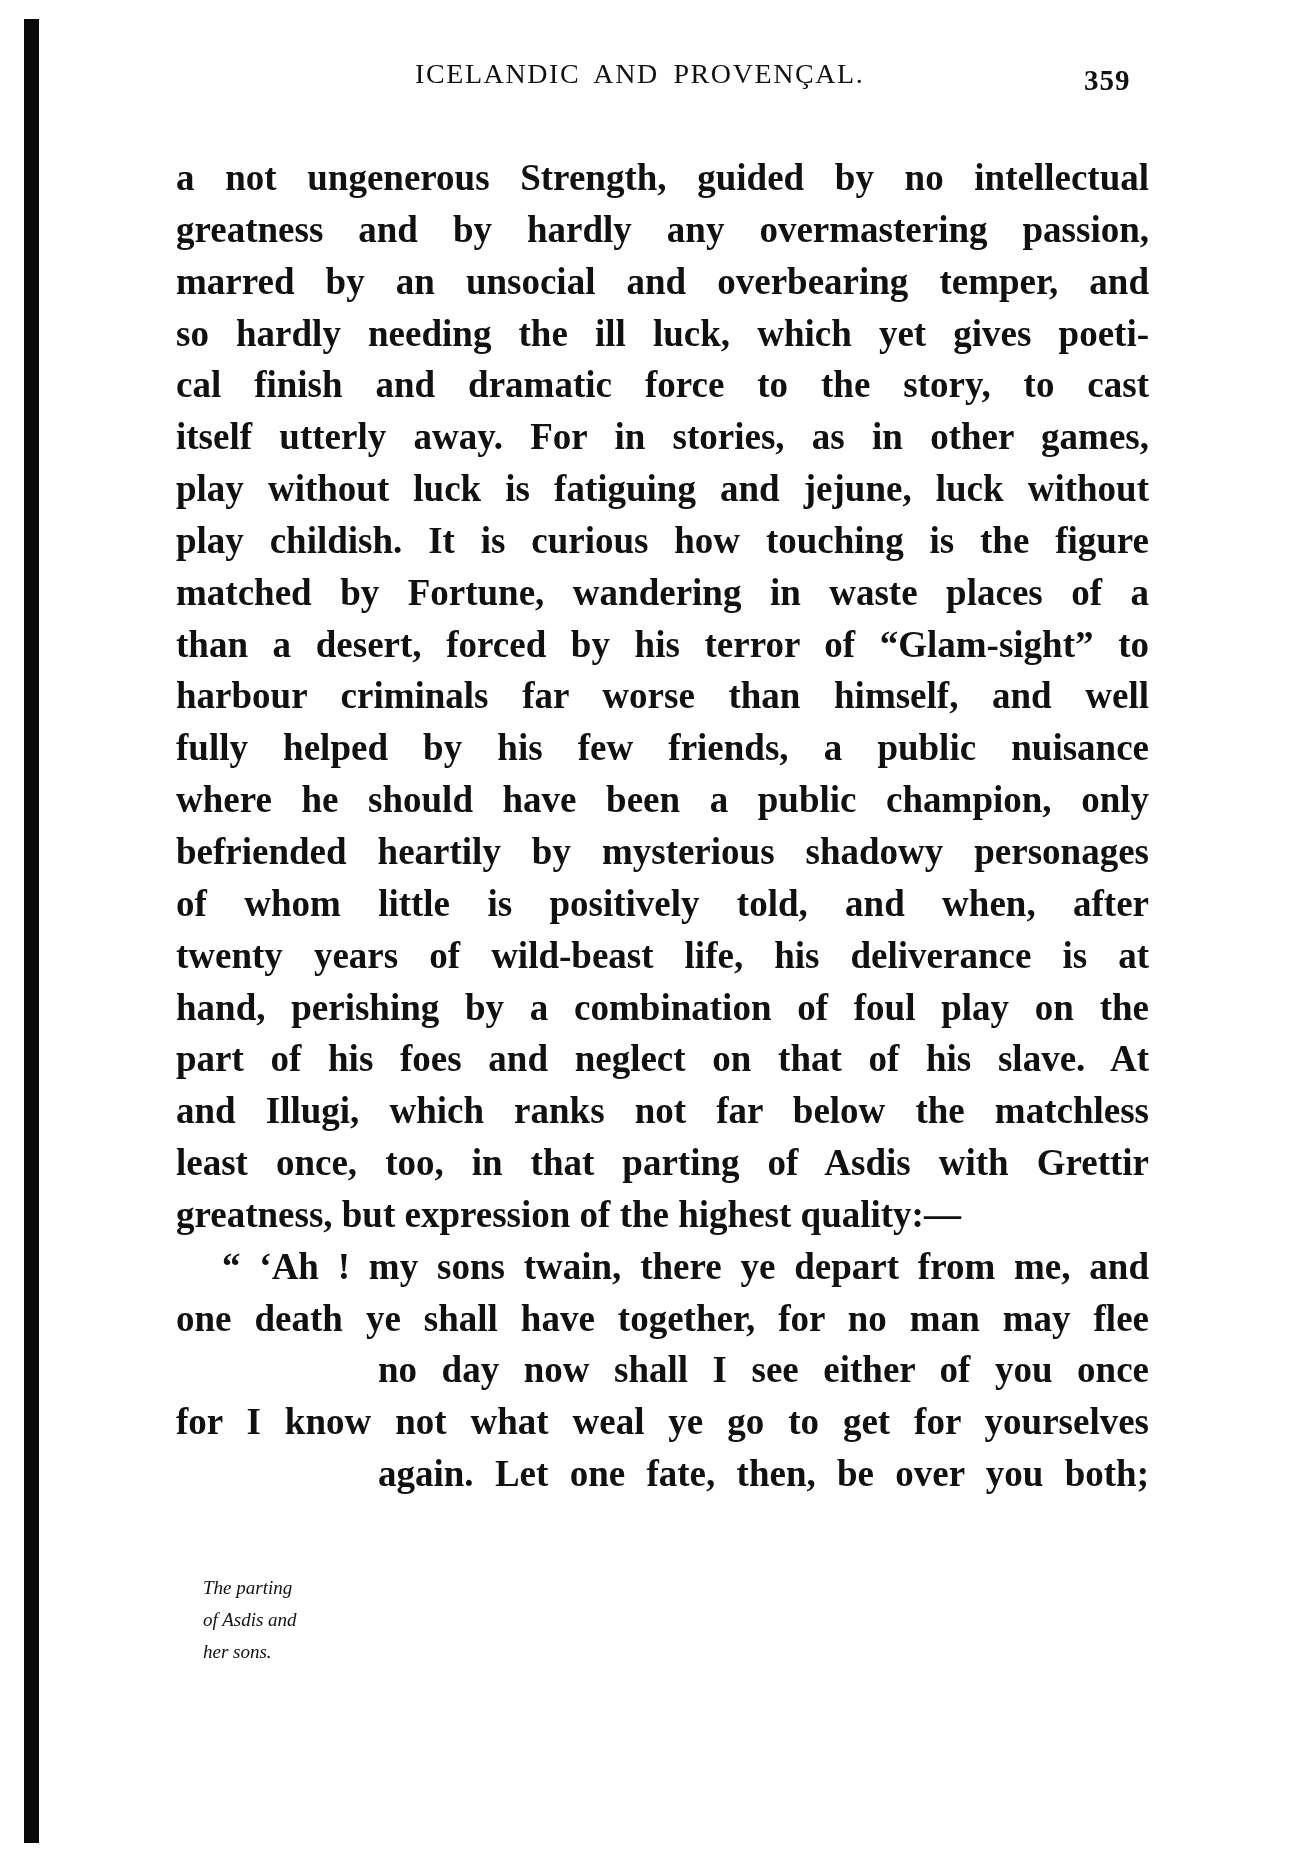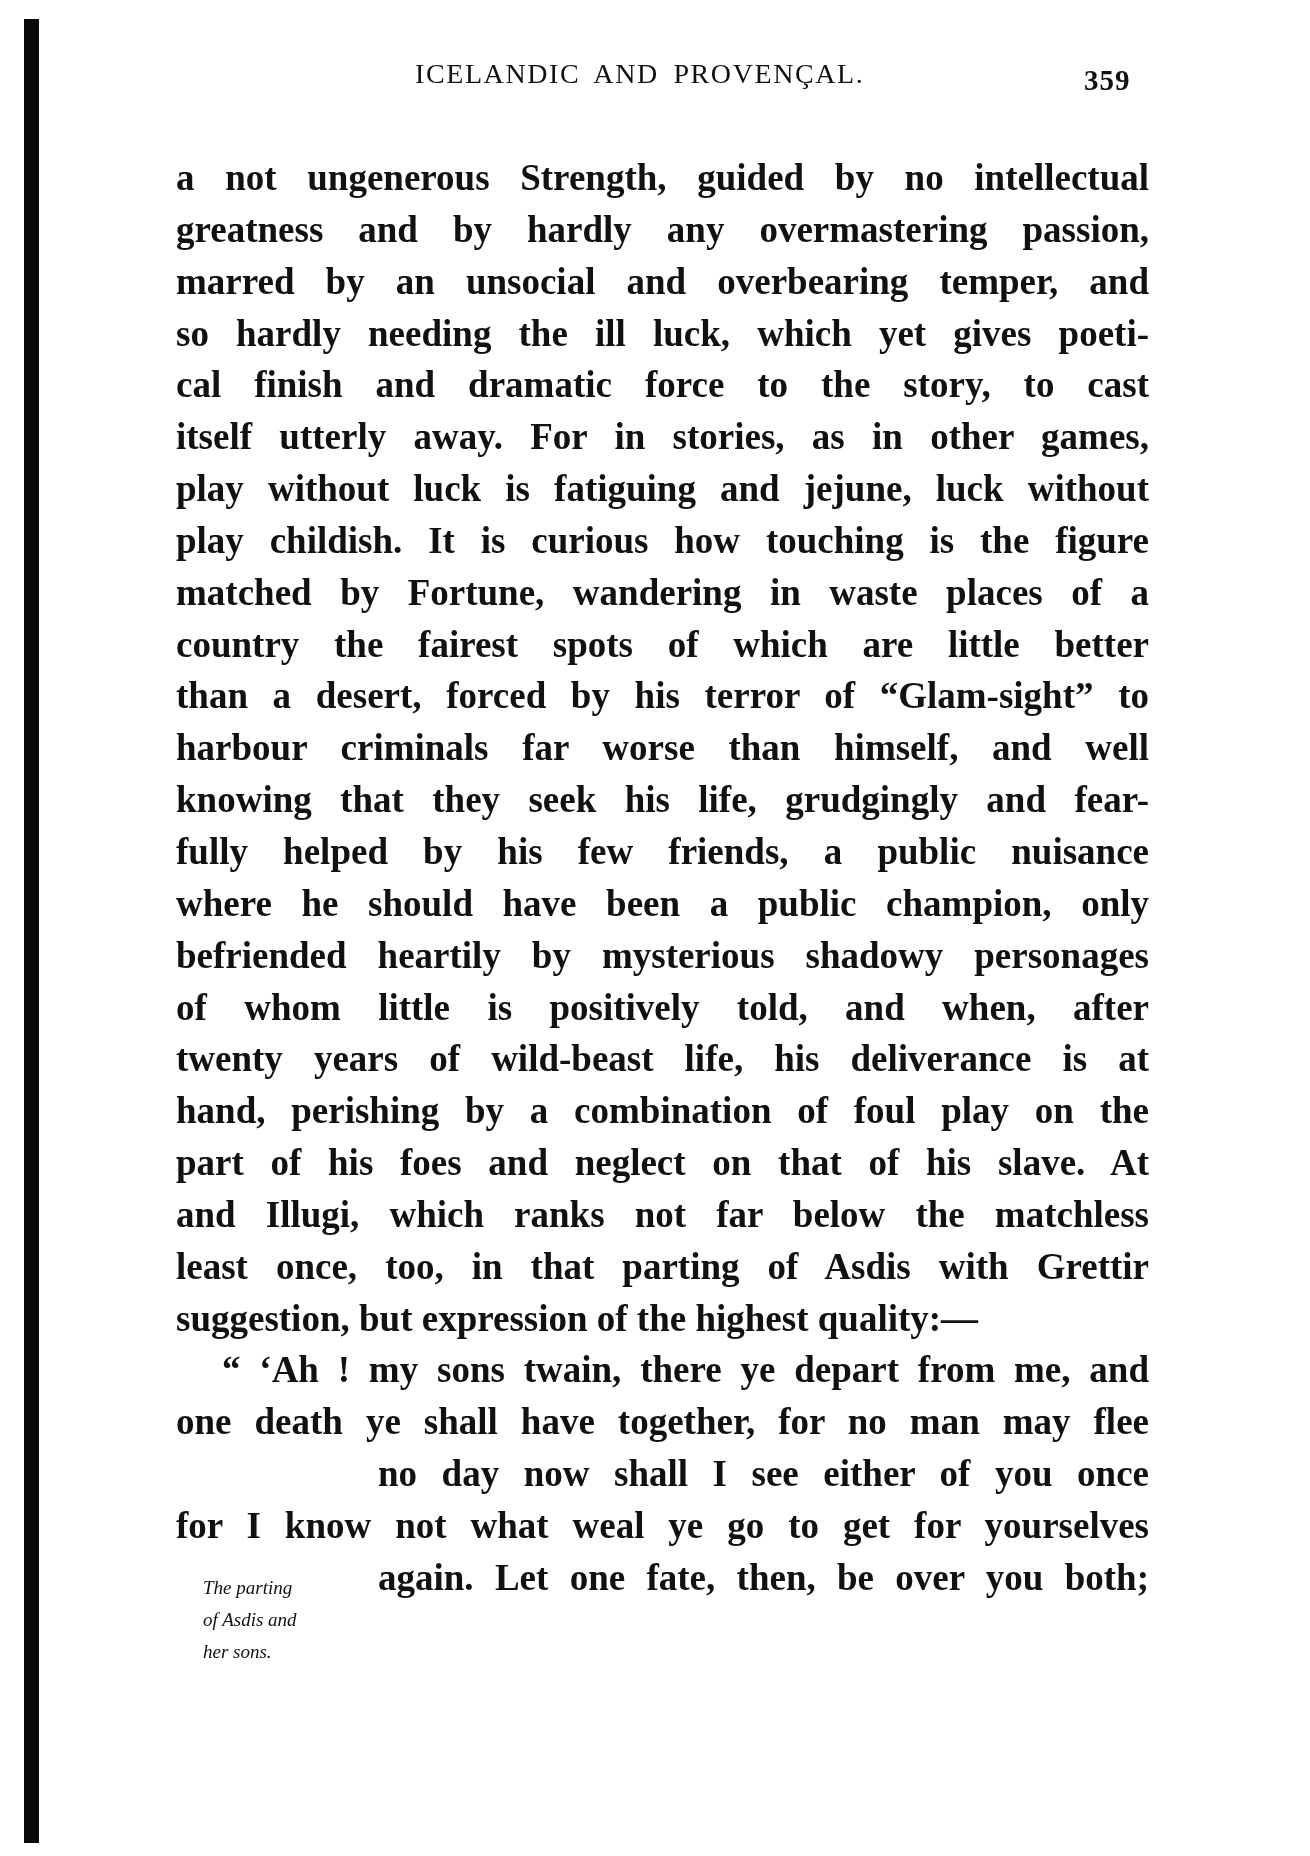--- a/index.html
+++ b/index.html
@@ -121,30 +121,24 @@
   <div class="line">
       <span class="inner">play without luck is fatiguing and jejune, luck without</span>
     </div>
   <div class="line">
       <span class="inner">play childish. It is curious how touching is the figure</span>
     </div>
   <div class="line">
       <span class="inner">matched by Fortune, wandering in waste places of a</span>
     </div>
   <div class="line">
-      <span class="inner">country the fairest spots of which are little better</span>
-    </div>
-  <div class="line">
       <span class="inner">than a desert, forced by his terror of “Glam-sight” to</span>
     </div>
   <div class="line">
       <span class="inner">harbour criminals far worse than himself, and well</span>
-    </div>
-  <div class="line">
-      <span class="inner">knowing that they seek his life, grudgingly and fear-</span>
     </div>
   <div class="line">
       <span class="inner">fully helped by his few friends, a public nuisance</span>
     </div>
   <div class="line">
       <span class="inner">where he should have been a public champion, only</span>
     </div>
   <div class="line">
       <span class="inner">befriended heartily by mysterious shadowy personages</span>
     </div>
@@ -160,21 +154,21 @@
   <div class="line">
       <span class="inner">part of his foes and neglect on that of his slave. At</span>
     </div>
   <div class="line">
       <span class="inner">and Illugi, which ranks not far below the matchless</span>
     </div>
   <div class="line">
       <span class="inner">least once, too, in that parting of Asdis with Grettir</span>
     </div>
   <div class="line last-para-line">
-      <span class="inner">suggestion, but expression of the highest quality:—</span>
+      <span class="inner">greatness, but expression of the highest quality:—</span>
     </div>
 
   <div class="line indent">
       <span class="inner">“ ‘Ah ! my sons twain, there ye depart from me, and</span>
     </div>
   <div class="line">
       <span class="inner">one death ye shall have together, for no man may flee</span>
     </div>
   <div class="line note-indent">
       <span class="inner">no day now shall I see either of you once</span>

